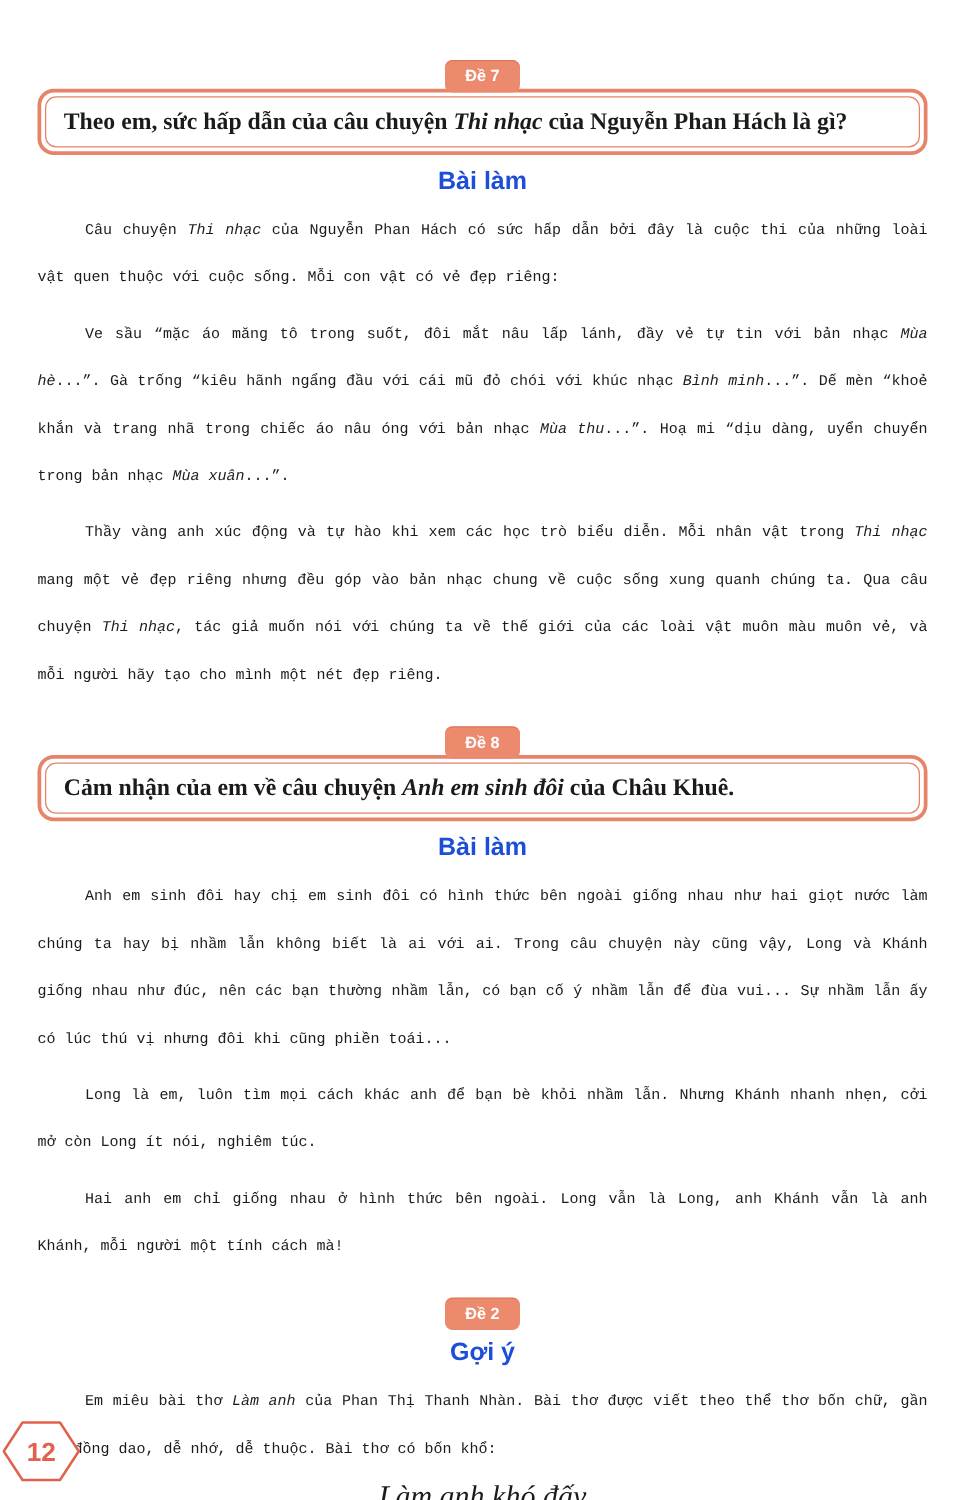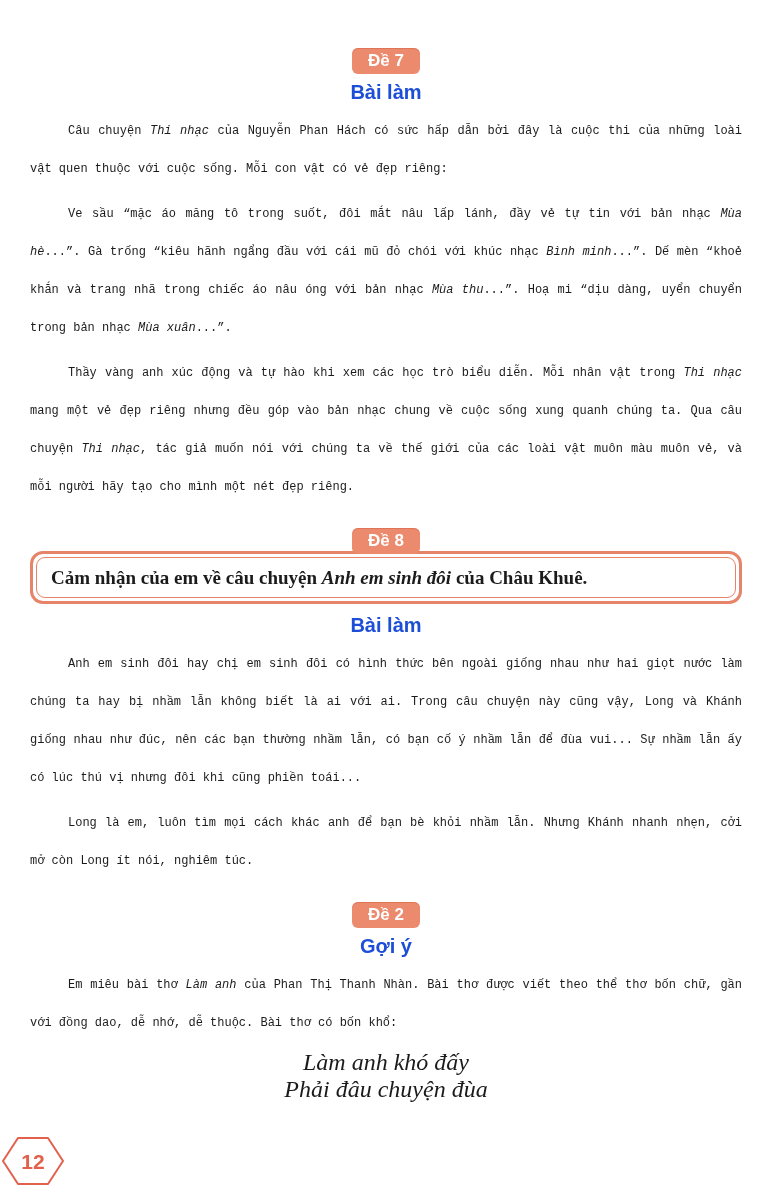--- a/index.html
+++ b/index.html
@@ -19,21 +19,21 @@
 
   .badge {
     display:block;
     width:max-content;
     margin:0 auto -3px auto;
     position:relative; z-index:2;
     background:#ec8a6e;
     color:#ffffff;
     font-family:"Liberation Sans", sans-serif;
     font-weight:bold;
-    font-size:17px;
+    font-size:13px;
     line-height:20px;
     padding:3px 16px 3px 16px;
     border-radius:6px;
     box-shadow:0 1px 0 rgba(214,98,70,.55) inset;
   }
 
   .prompt-box {
     border:3px solid #e6846a;
     border-radius:13px;
     padding:3px;
@@ -86,20 +86,25 @@
   .page-num-wrap svg { display:block; }
 </style>
 </head>
 <body>
 
 <div class="page">
   <div class="content">
 
     <section class="de">
       <div class="badge">Đề 7</div>
+      <div class="prompt-box">
+        <div class="prompt-inner">
+          <p class="prompt"><span>Theo em, sức hấp dẫn của câu chuyện </span><span class="it">Thi nhạc</span><span> của Nguyễn Phan Hách là gì?</span></p>
+        </div>
+      </div>
       <h3 class="heading">Bài làm</h3>
 
       <p class="body"><span>Câu chuyện </span><span class="it">Thi nhạc</span><span> của Nguyễn Phan Hách có sức hấp dẫn bởi đây là cuộc thi của những loài vật quen thuộc với cuộc sống. Mỗi con vật có vẻ đẹp riêng:</span></p>
 
       <p class="body"><span>Ve sầu “mặc áo măng tô trong suốt, đôi mắt nâu lấp lánh, đầy vẻ tự tin với bản nhạc </span><span class="it">Mùa hè</span><span>...”. Gà trống “kiêu hãnh ngẩng đầu với cái mũ đỏ chói với khúc nhạc </span><span class="it">Bình minh</span><span>...”. Dế mèn “khoẻ khắn và trang nhã trong chiếc áo nâu óng với bản nhạc </span><span class="it">Mùa thu</span><span>...”. Hoạ mi “dịu dàng, uyển chuyển trong bản nhạc </span><span class="it">Mùa xuân</span><span>...”.</span></p>
 
 
       <p class="body"><span>Thầy vàng anh xúc động và tự hào khi xem các học trò biểu diễn. Mỗi nhân vật trong </span><span class="it">Thi nhạc</span><span> mang một vẻ đẹp riêng nhưng đều góp vào bản nhạc chung về cuộc sống xung quanh chúng ta. Qua câu chuyện </span><span class="it">Thi nhạc</span><span>, tác giả muốn nói với chúng ta về thế giới của các loài vật muôn màu muôn vẻ, và mỗi người hãy tạo cho mình một nét đẹp riêng.</span></p>
     </section>
 
@@ -107,20 +112,21 @@
       <div class="badge">Đề 8</div>
       <div class="prompt-box">
         <div class="prompt-inner">
           <p class="prompt"><span>Cảm nhận của em về câu chuyện </span><span class="it">Anh em sinh đôi</span><span> của Châu Khuê.</span></p>
         </div>
       </div>
       <h3 class="heading">Bài làm</h3>
 
       <p class="body"><span>Anh em sinh đôi hay chị em sinh đôi có hình thức bên ngoài giống nhau như hai giọt nước làm chúng ta hay bị nhầm lẫn không biết là ai với ai. Trong câu chuyện này cũng vậy, Long và Khánh giống nhau như đúc, nên các bạn thường nhầm lẫn, có bạn cố ý nhầm lẫn để đùa vui... Sự nhầm lẫn ấy có lúc thú vị nhưng đôi khi cũng phiền toái...</span></p>
       <p class="body"><span>Long là em, luôn tìm mọi cách khác anh để bạn bè khỏi nhầm lẫn. Nhưng Khánh nhanh nhẹn, cởi mở còn Long ít nói, nghiêm túc.</span></p>
+      <p class="body"><span>Hai anh em chỉ giống nhau ở hình thức bên ngoài. Long vẫn là Long, anh Khánh vẫn là anh Khánh, mỗi người một tính cách mà!</span></p>
     </section>
 
     <section class="de">
       <div class="badge">Đề 2</div>
       <h3 class="heading">Gợi ý</h3>
 
       <p class="body"><span>Em miêu bài thơ </span><span class="it">Làm anh</span><span> của Phan Thị Thanh Nhàn. Bài thơ được viết theo thể thơ bốn chữ, gần với đồng dao, dễ nhớ, dễ thuộc. Bài thơ có bốn khổ:</span></p>
 
       <p class="poem">Làm anh khó đấy</p>
       <p class="poem">Phải đâu chuyện đùa</p>

